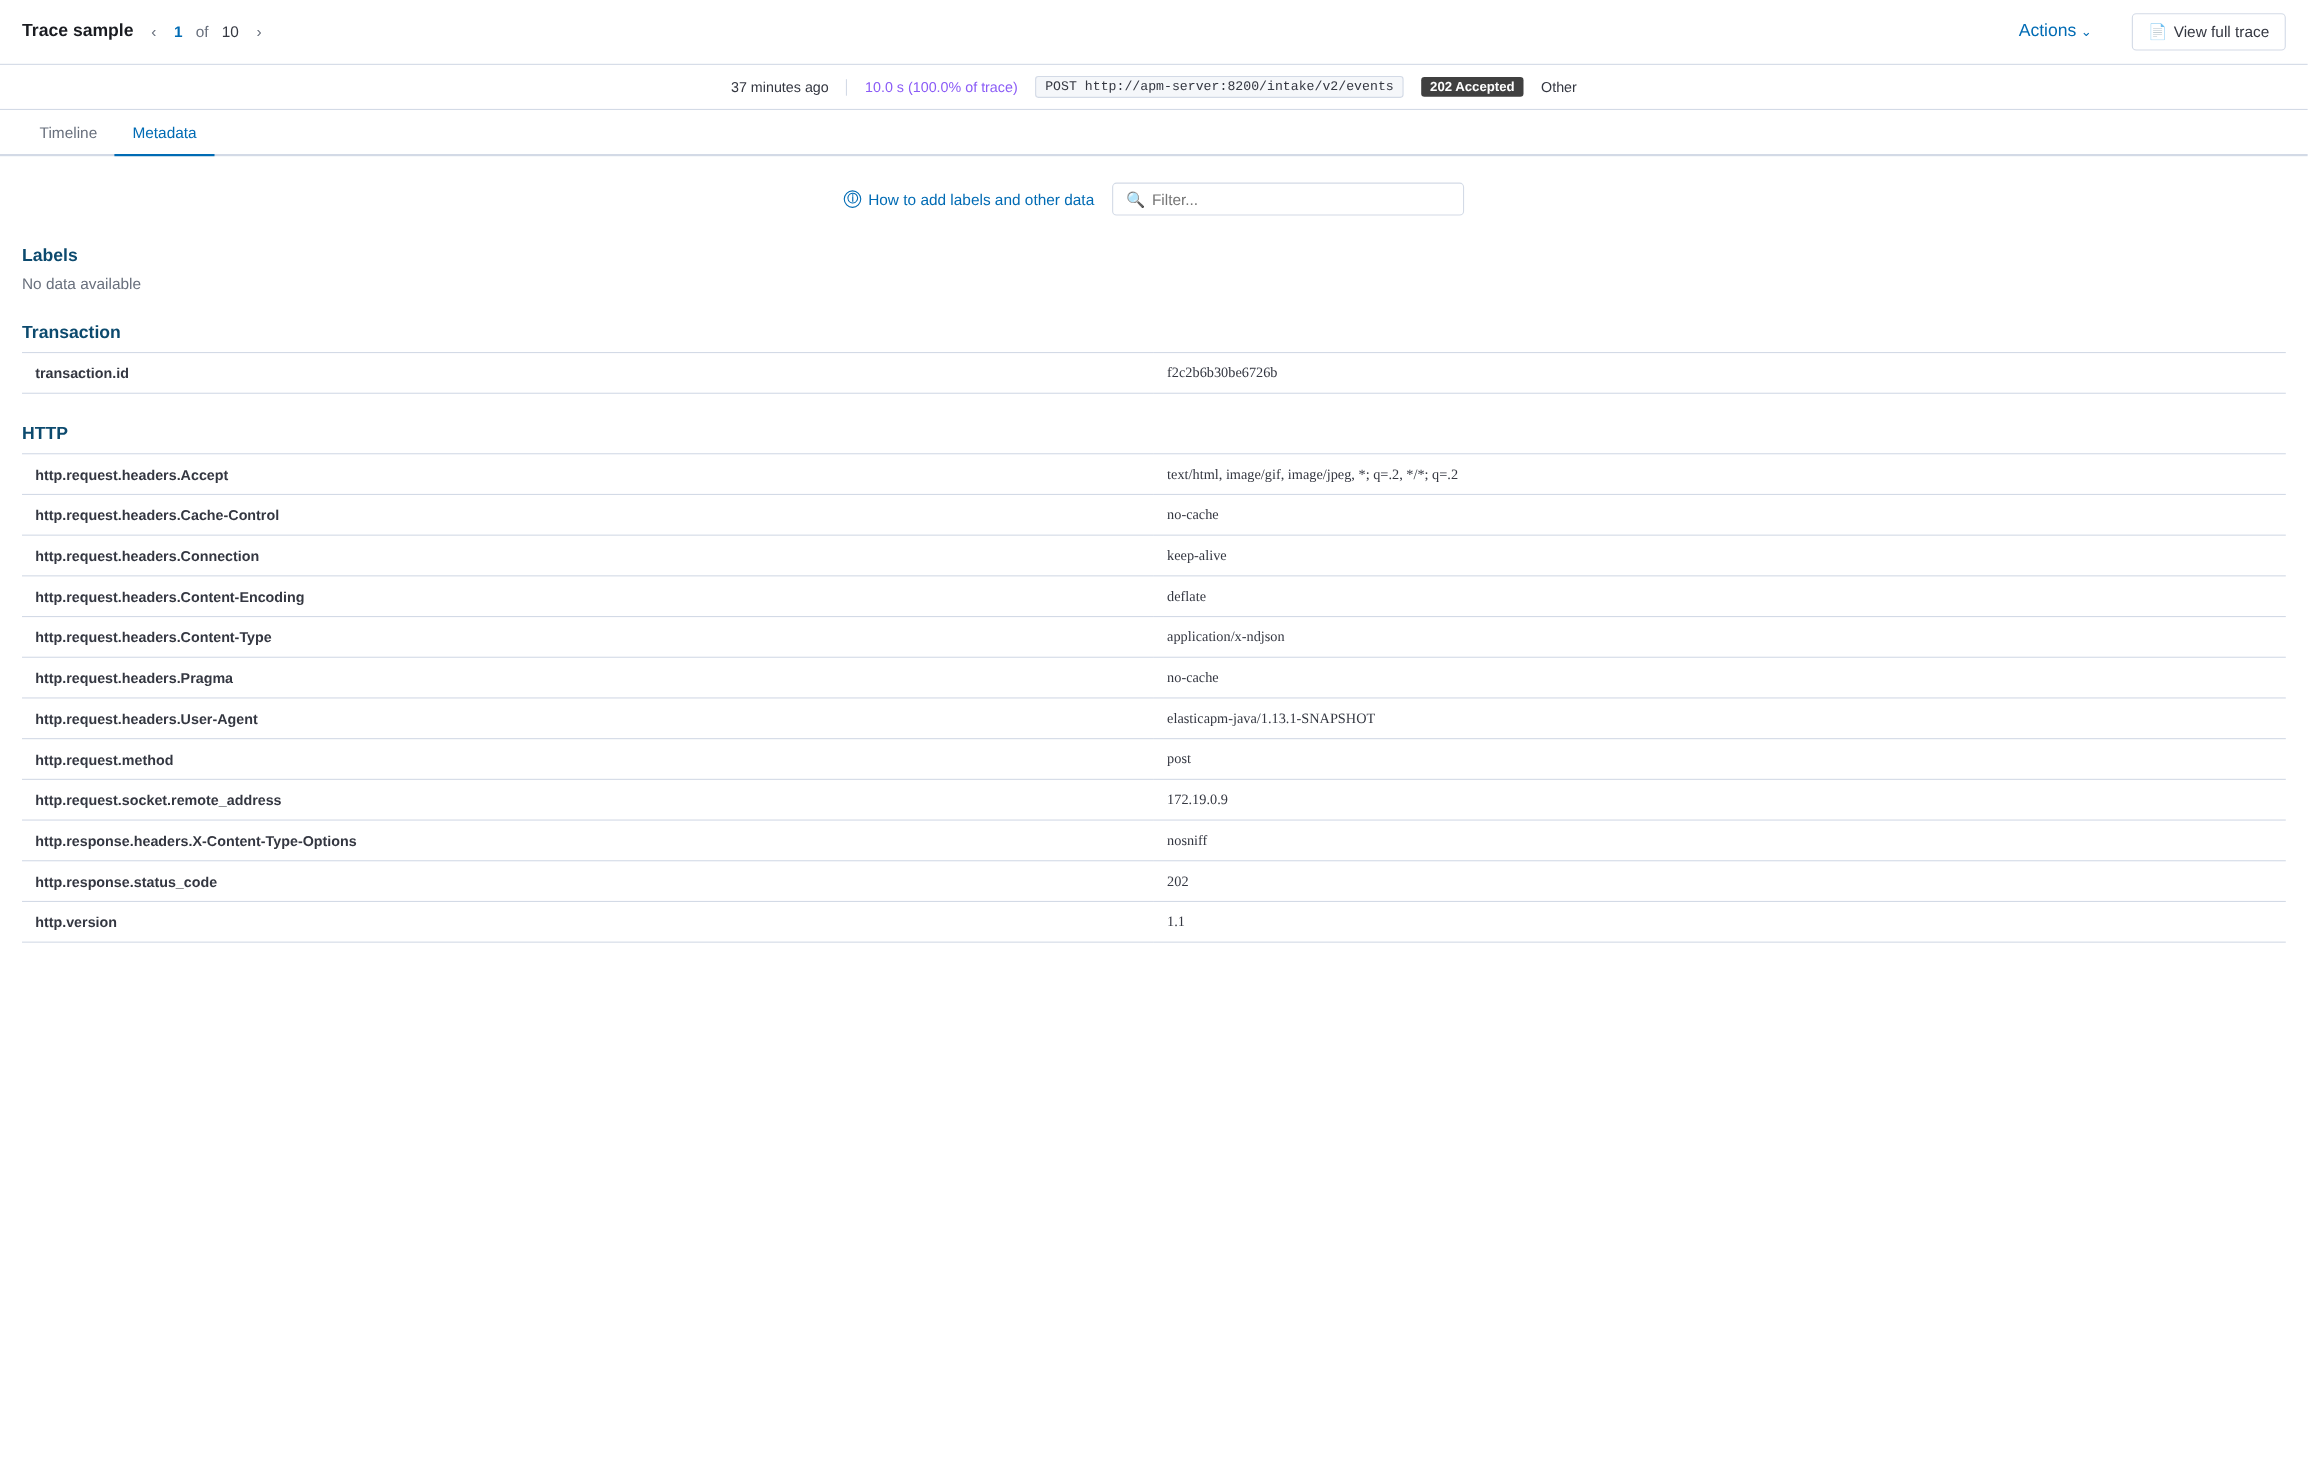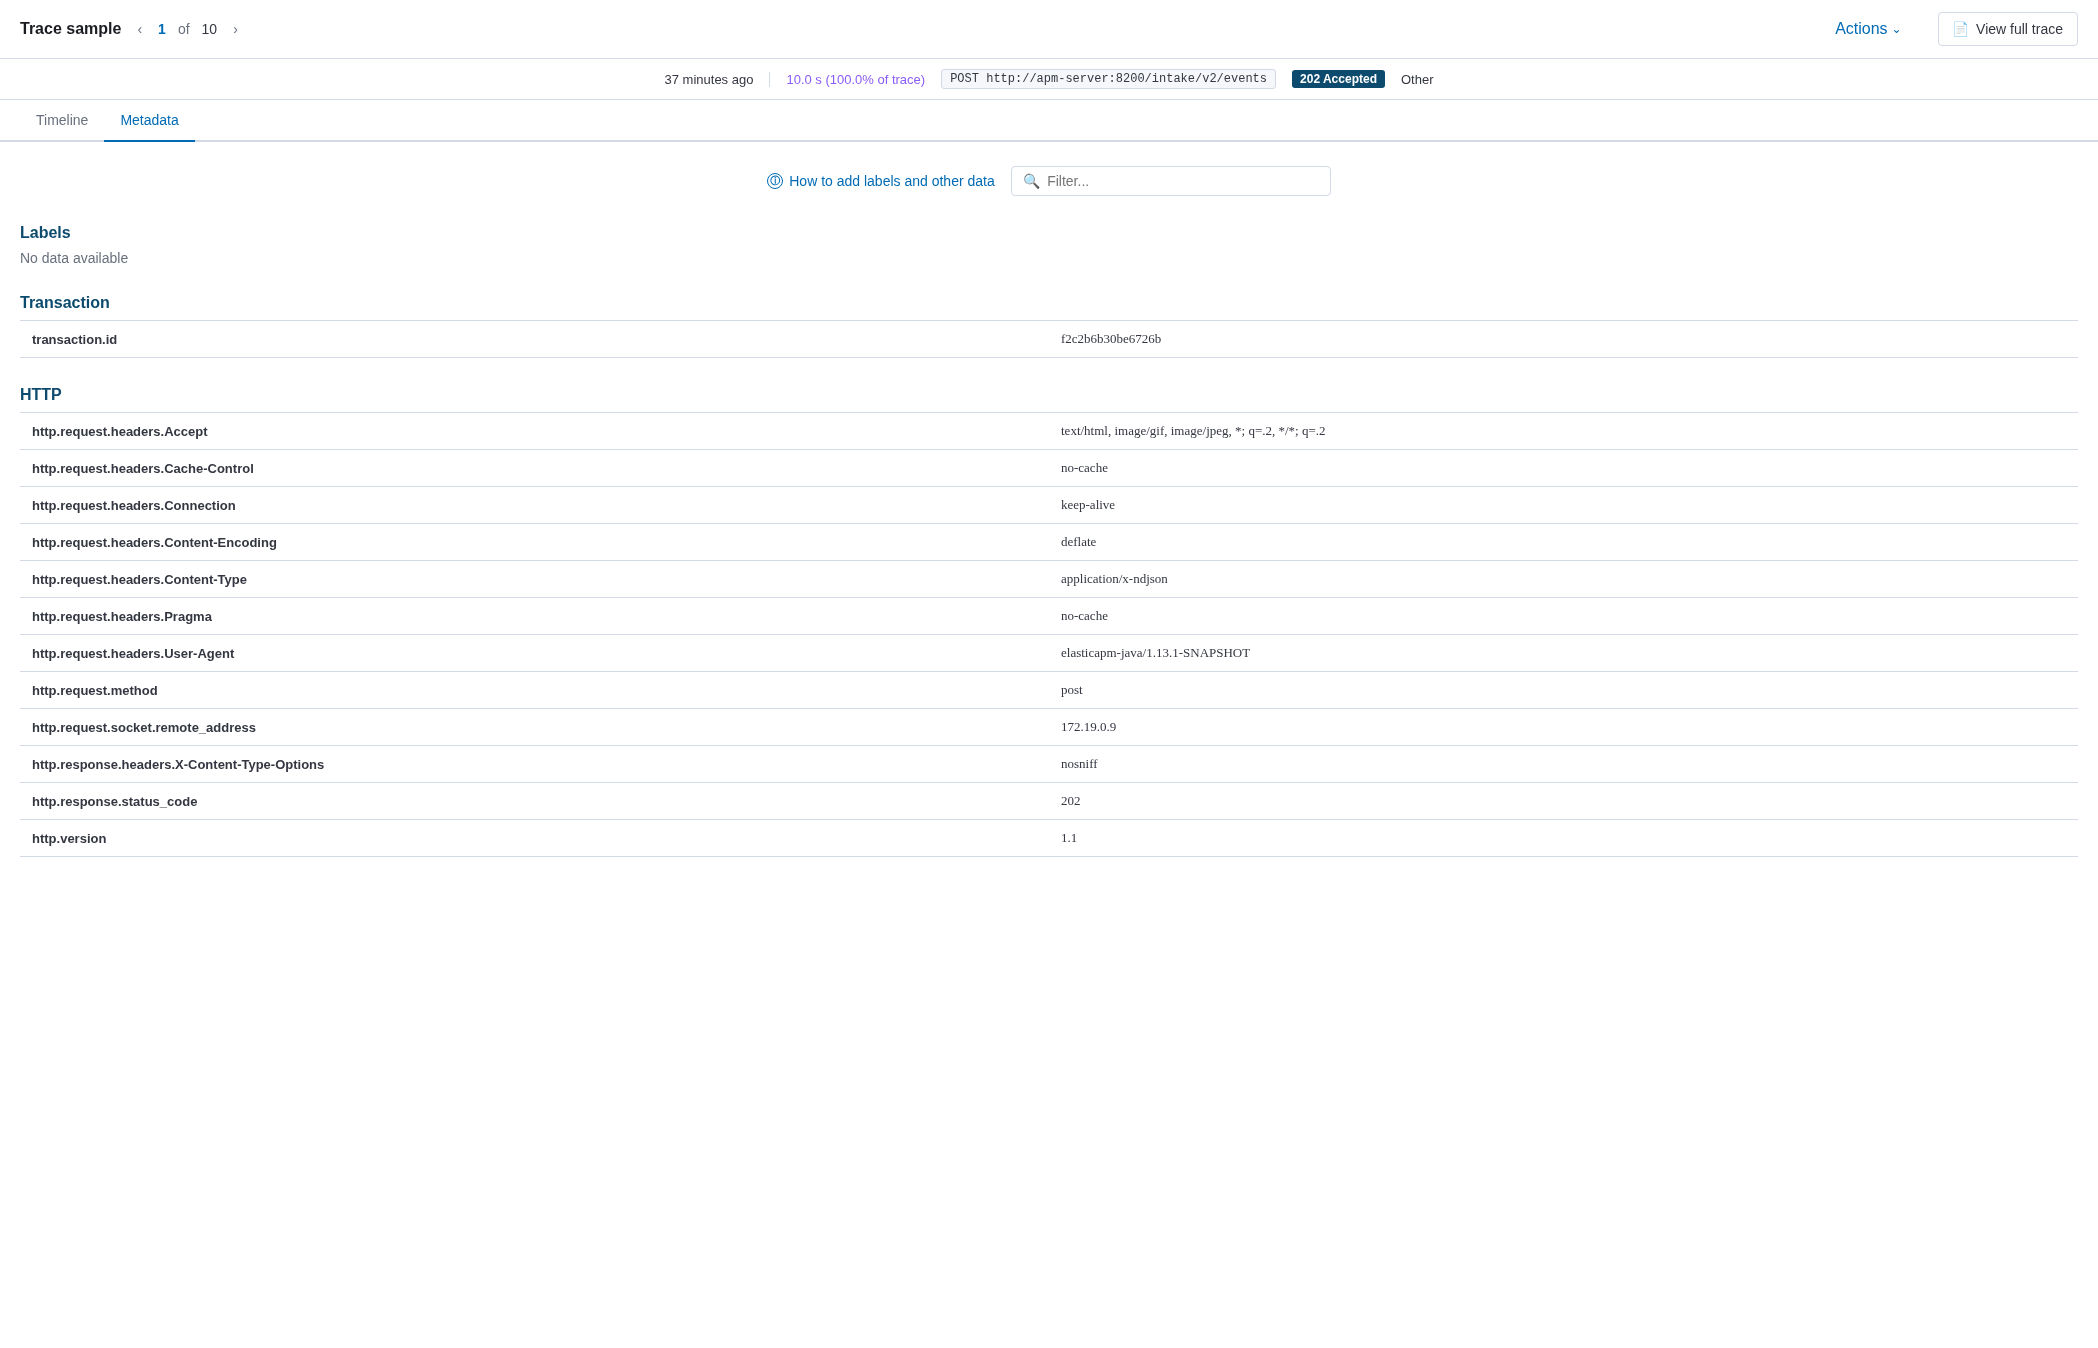--- a/index.html
+++ b/index.html
@@ -96,21 +96,21 @@
       background: #f5f7fa;
       border: 1px solid #d3dae6;
       border-radius: 3px;
       padding: 2px 8px;
       font-size: 12px;
       color: #343741;
       font-family: 'Courier New', monospace;
     }
     .status-badge {
       display: inline-block;
-      background: #0c4a6e;
+      background: #404040;
       color: #fff;
       border-radius: 3px;
       padding: 2px 8px;
       font-size: 12px;
       font-weight: 600;
     }
     .meta-bar-other {
       color: #343741;
     }
     .tabs {

